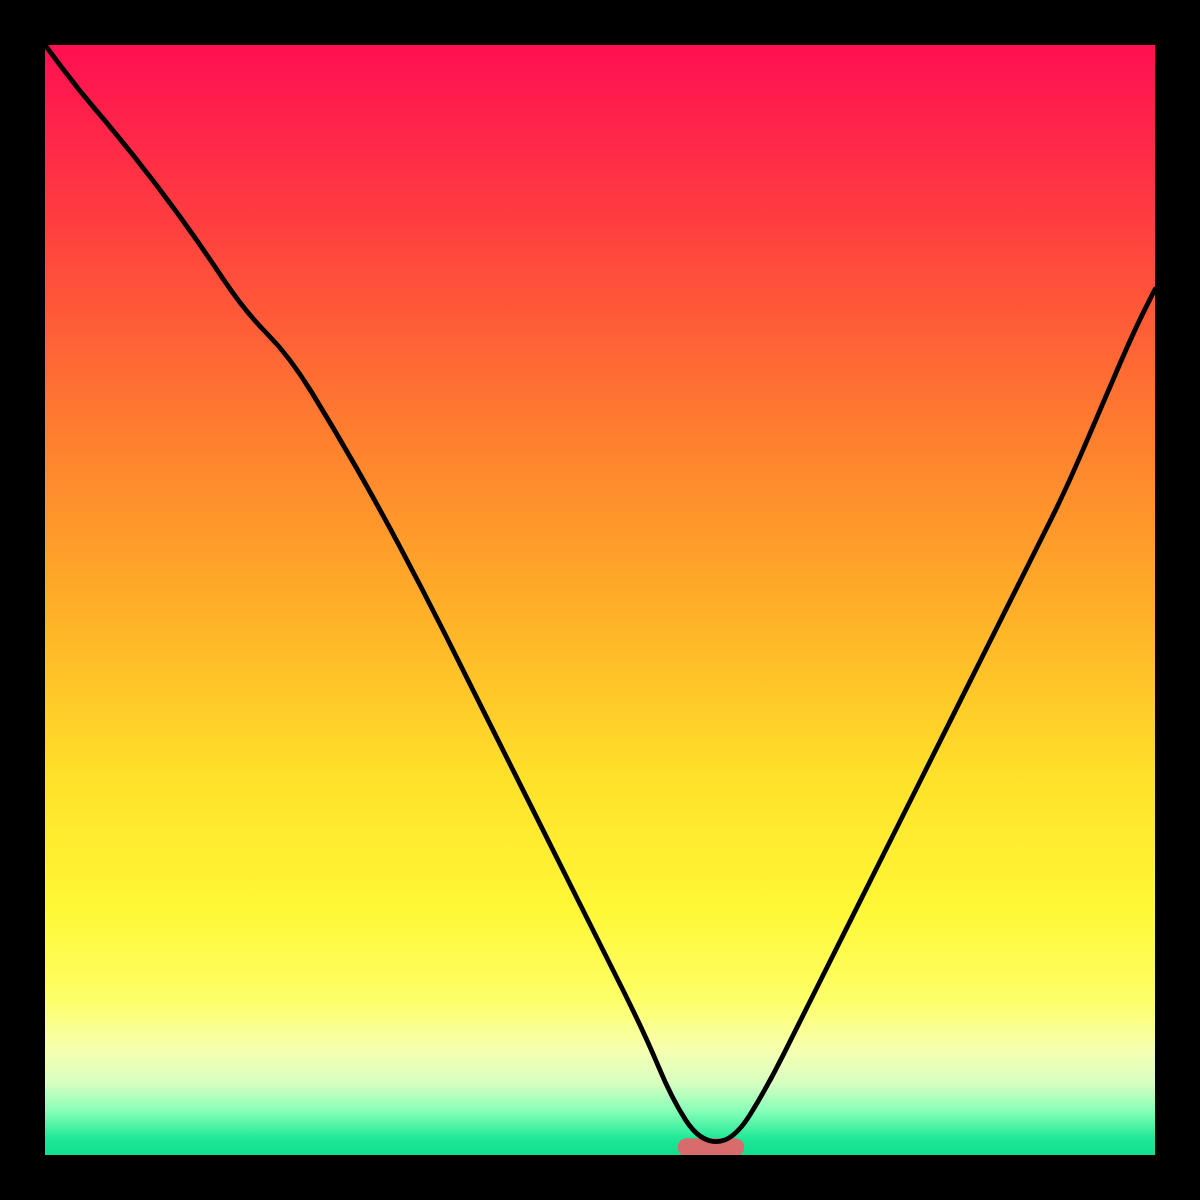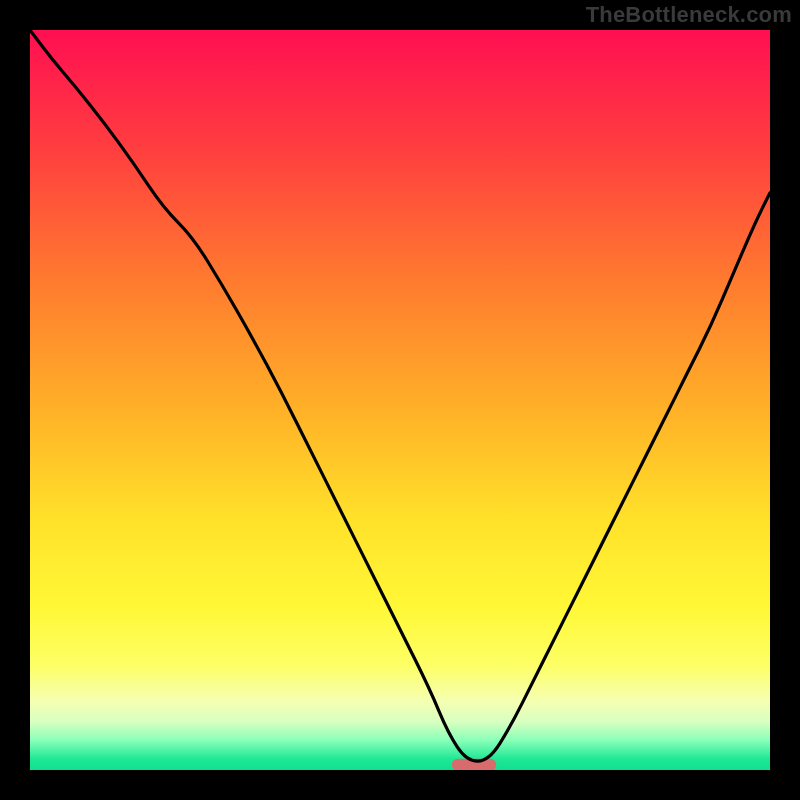--- a/index.html
+++ b/index.html
@@ -38,21 +38,20 @@
   svg {
     display: block;
     width: 740px;
     height: 740px;
   }
 </style>
 </head>
 <body>
 
 <div class="frame">
-  <div class="watermark">TheBottleneck.com</div>
   <div class="plot">
     <svg viewBox="0 0 740 740" preserveAspectRatio="none">
       <defs>
         <linearGradient id="bg-grad" x1="0" y1="0" x2="0" y2="1">
             <stop offset="0.00%" stop-color="#ff0f52"></stop>
             <stop offset="16.00%" stop-color="#ff3e3f"></stop>
             <stop offset="34.00%" stop-color="#ff7b2f"></stop>
             <stop offset="52.00%" stop-color="#ffb327"></stop>
             <stop offset="66.00%" stop-color="#ffe12a"></stop>
             <stop offset="78.00%" stop-color="#fff836"></stop>

